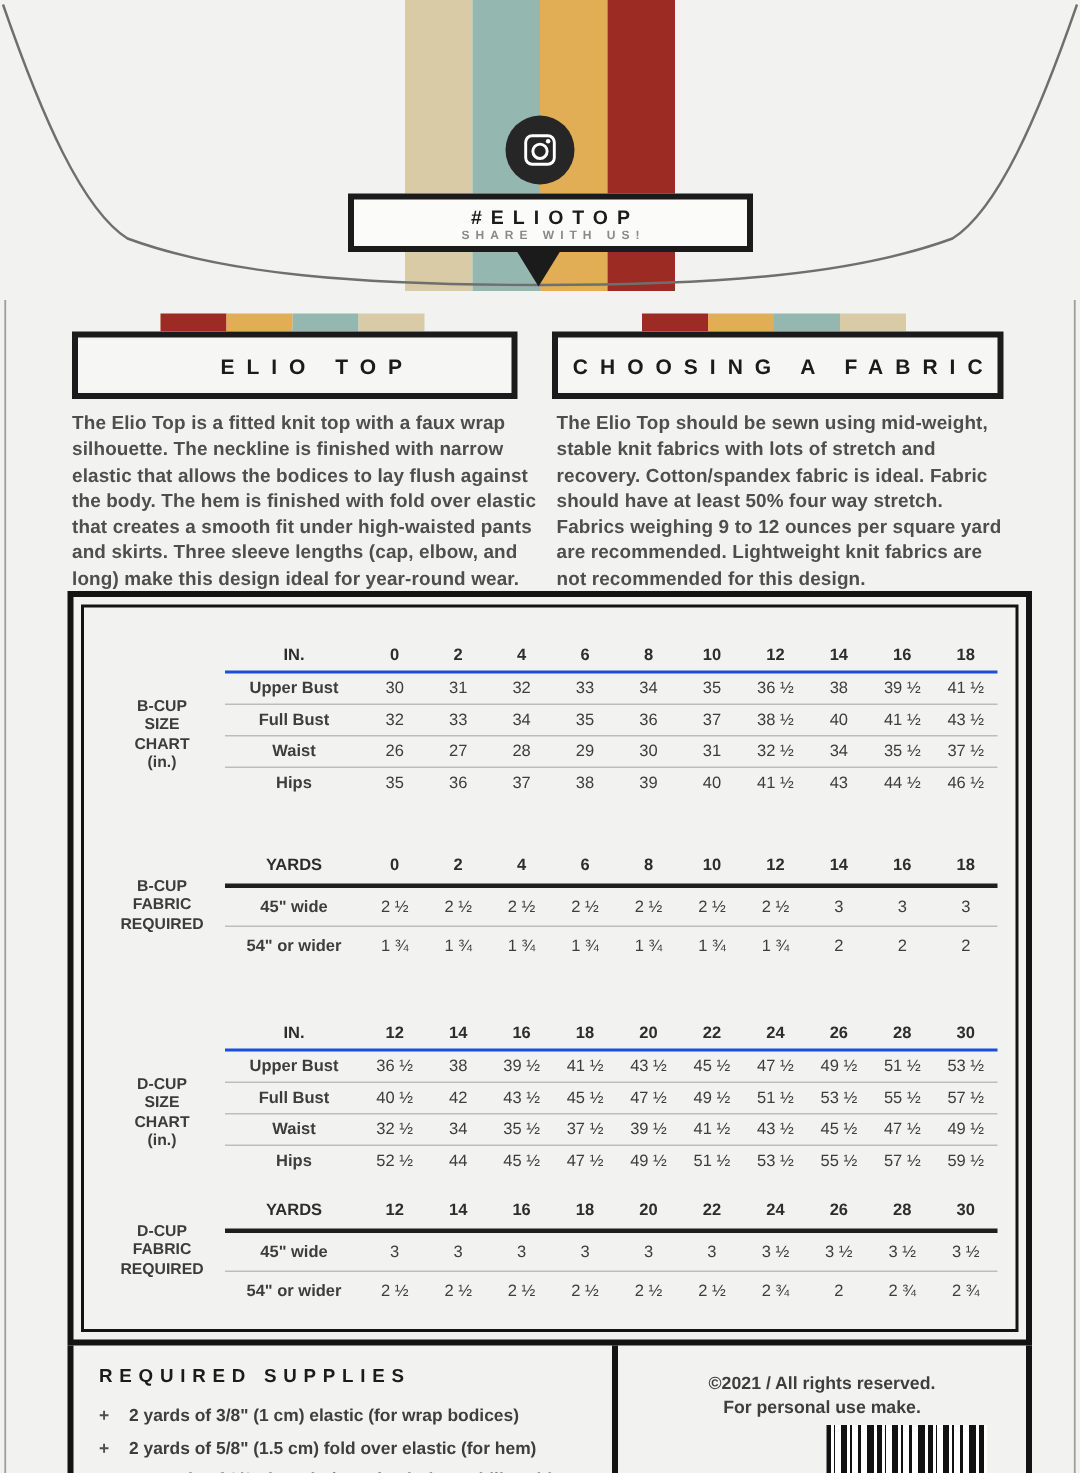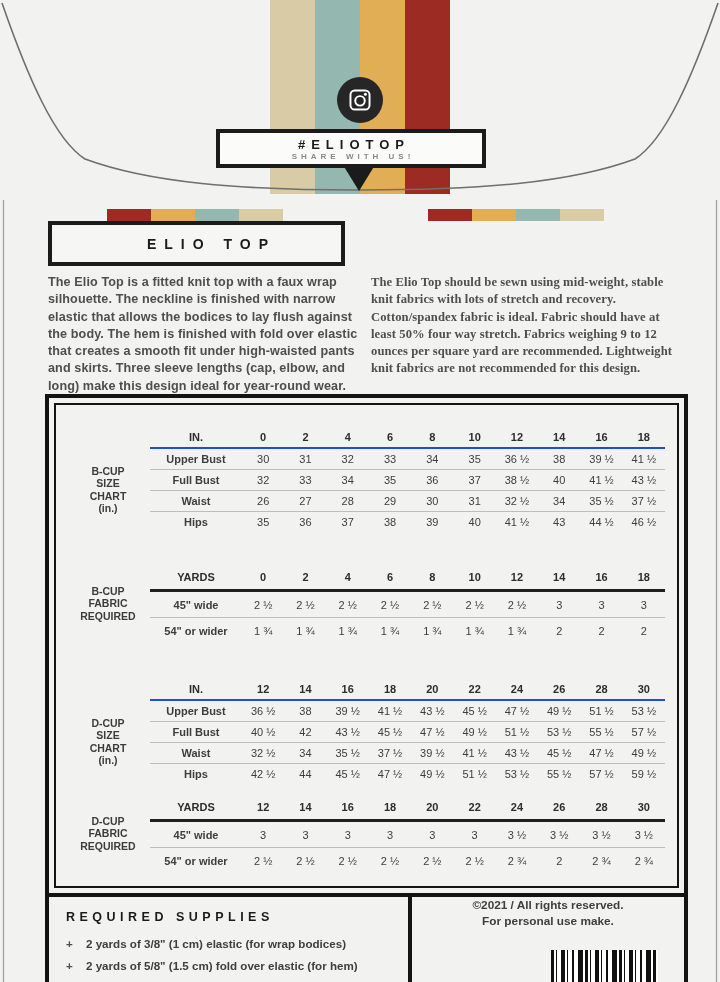--- a/index.html
+++ b/index.html
@@ -15,21 +15,21 @@
 
   
   .ig-badge{position:absolute;left:337px;top:77px;width:46px;height:46px;border-radius:50%;
     background:#262626;z-index:3;display:flex;align-items:center;justify-content:center;}
 
   
   .flap-triangle{position:absolute;left:343px;top:165px;width:0;height:0;z-index:3;
     border-left:16px solid transparent;border-right:16px solid transparent;border-top:26px solid #1b1b1b;}
 
   
-  .banner{position:absolute;left:216px;top:129px;width:270px;height:39px;z-index:4;
+  .banner{position:absolute;left:232px;top:129px;width:270px;height:39px;z-index:4;
     background:#fbfbfa;border:4px solid #1b1b1b;box-sizing:border-box;
     display:flex;flex-direction:column;align-items:center;justify-content:center;}
   .banner .hash{font-size:13px;font-weight:700;letter-spacing:6px;color:#1b1b1b;text-indent:6px;}
   .banner .sub{font-size:8px;font-weight:700;letter-spacing:4px;color:#8a8a8a;margin-top:0;text-indent:4px;}
 
   
   .mini-stripes{position:absolute;width:176px;height:12px;display:flex;z-index:3;}
   .mini-stripes .stripe{flex:1;}
   #mini-left{left:107px;top:209px;}
   #mini-right{left:428px;top:209px;}
@@ -38,21 +38,21 @@
   .title-box{position:absolute;top:221px;height:45px;z-index:4;background:#f6f6f4;
     border:4px solid #1b1b1b;box-sizing:border-box;display:flex;align-items:center;justify-content:center;}
   #title-left{left:48px;width:297px;padding-left:22px;}
   #title-right{left:368px;width:301px;}
   .title-box .t{font-size:14px;font-weight:700;letter-spacing:8px;color:#1b1b1b;text-indent:8px;white-space:nowrap;}
 
   
   .para{position:absolute;top:274px;z-index:3;font-size:12.6px;line-height:17.3px;
     font-weight:600;color:#4e4e4e;letter-spacing:0.1px;}
   #para-left{left:48px;width:312px;}
-  #para-right{left:371px;width:306px;font-family:Liberation Serif, serif;}
+  #para-right{left:371px;width:306px;}
 
   
   .chart-box{position:absolute;left:45px;top:394px;width:643px;height:503px;z-index:3;
     border:4px solid #141414;box-sizing:border-box;background:#f2f2f0;}
   .chart-inner{position:absolute;left:5px;top:5px;right:5px;bottom:5px;
     border:2px solid #141414;box-sizing:border-box;padding:20px 12px 0 10px;}
 
   .subtable{display:flex;}
   .subtable .group{width:84px;display:flex;flex-direction:column;justify-content:center;
     align-items:center;text-align:center;font-size:10.5px;font-weight:600;color:#3c3c3c;line-height:12.5px;}
@@ -72,21 +72,21 @@
   #sub-3{margin-top:10px;}
   .sizechart .group{padding-top:20px;}
 
   
   .bottom{position:absolute;left:45px;top:897px;width:643px;height:85px;z-index:3;
     box-sizing:border-box;border-left:4px solid #141414;border-right:4px solid #141414;display:flex;}
   .supplies{width:363px;box-sizing:border-box;border-right:4px solid #141414;padding:13px 10px 0 17px;}
   .supplies .s-title{font-size:12.5px;font-weight:700;letter-spacing:4.5px;color:#1b1b1b;margin-bottom:9px;}
   .supplies .s-item{display:flex;font-size:11.6px;font-weight:600;color:#3e3e3e;line-height:21.5px;}
   .supplies .s-item .plus{width:20px;font-weight:700;color:#4e4e4e;}
-  .rights{flex:1;position:relative;text-align:center;
+  .rights{flex:1;position:relative;text-align:center;padding-top:17px;
     font-size:11.8px;font-weight:600;color:#3e3e3e;line-height:16px;}
   .barcode{position:absolute;right:26px;top:53px;width:107px;height:32px;background:#fff;
     background-image:repeating-linear-gradient(90deg,
       #111 0 3px,#fff 3px 5px,#111 5px 6px,#fff 6px 10px,
       #111 10px 14px,#fff 14px 16px,#111 16px 17px,#fff 17px 21px,
       #111 21px 23px,#fff 23px 27px,#111 27px 32px,#fff 32px 34px);}
 </style>
 </head>
 <body>
 
@@ -128,20 +128,23 @@
   </div>
   <div id="mini-right" class="mini-stripes">
     <div class="stripe" style="background:#9c2b23"></div>
     <div class="stripe" style="background:#e2ae55"></div>
     <div class="stripe" style="background:#94b7b0"></div>
     <div class="stripe" style="background:#d8cba5"></div>
   </div>
 
   <div id="title-left" class="title-box">
     <div class="t">ELIO TOP</div>
+  </div>
+  <div id="title-right" class="title-box">
+    <div class="t">CHOOSING A FABRIC</div>
   </div>
 
   <div id="para-left" class="para">The Elio Top is a fitted knit top with a faux wrap silhouette. The neckline is finished with narrow elastic that allows the bodices to lay flush against the body. The hem is finished with fold over elastic that creates a smooth fit under high-waisted pants and skirts. Three sleeve lengths (cap, elbow, and long) make this design ideal for year-round wear.</div>
   <div id="para-right" class="para">The Elio Top should be sewn using mid-weight, stable knit fabrics with lots of stretch and recovery. Cotton/spandex fabric is ideal. Fabric should have at least 50% four way stretch. Fabrics weighing 9 to 12 ounces per square yard are recommended. Lightweight knit fabrics are not recommended for this design.</div>
 
   <div class="chart-box">
     <div class="chart-inner">
       <div id="sub-0" class="subtable sizechart">
           <div class="group">
             <div>B-CUP</div>
@@ -320,21 +323,21 @@
               <div class="cell">37 ½</div>
               <div class="cell">39 ½</div>
               <div class="cell">41 ½</div>
               <div class="cell">43 ½</div>
               <div class="cell">45 ½</div>
               <div class="cell">47 ½</div>
               <div class="cell">49 ½</div>
             </div>
             <div class="trow data">
               <div class="cell">Hips</div>
-              <div class="cell">42 ½</div>
+              <div class="cell">52 ½</div>
               <div class="cell">44</div>
               <div class="cell">45 ½</div>
               <div class="cell">47 ½</div>
               <div class="cell">49 ½</div>
               <div class="cell">51 ½</div>
               <div class="cell">53 ½</div>
               <div class="cell">55 ½</div>
               <div class="cell">57 ½</div>
               <div class="cell">59 ½</div>
             </div>

